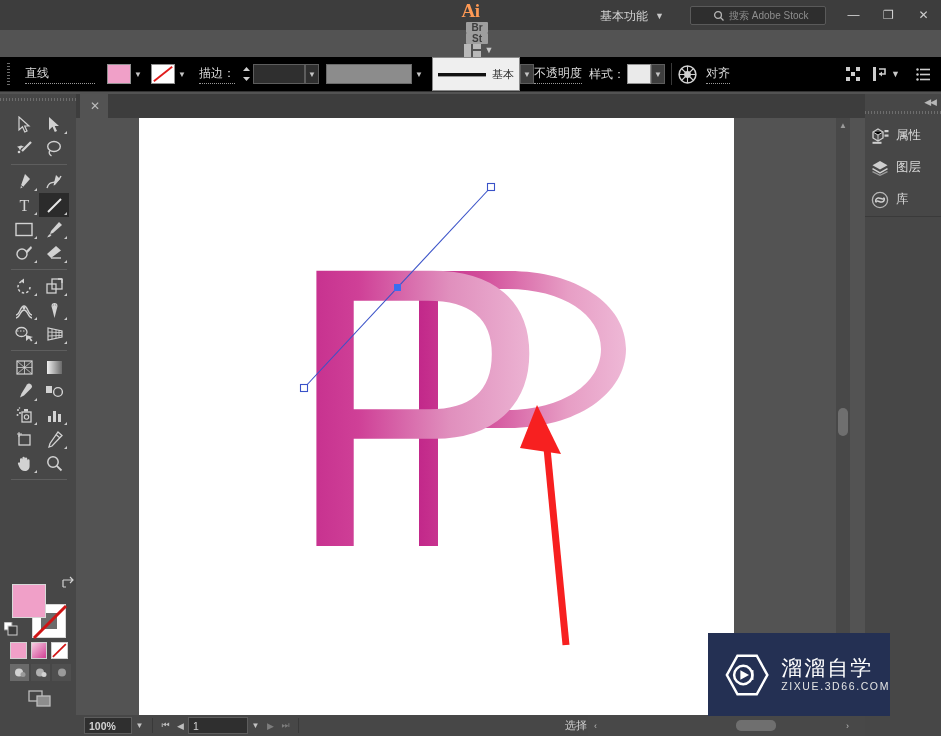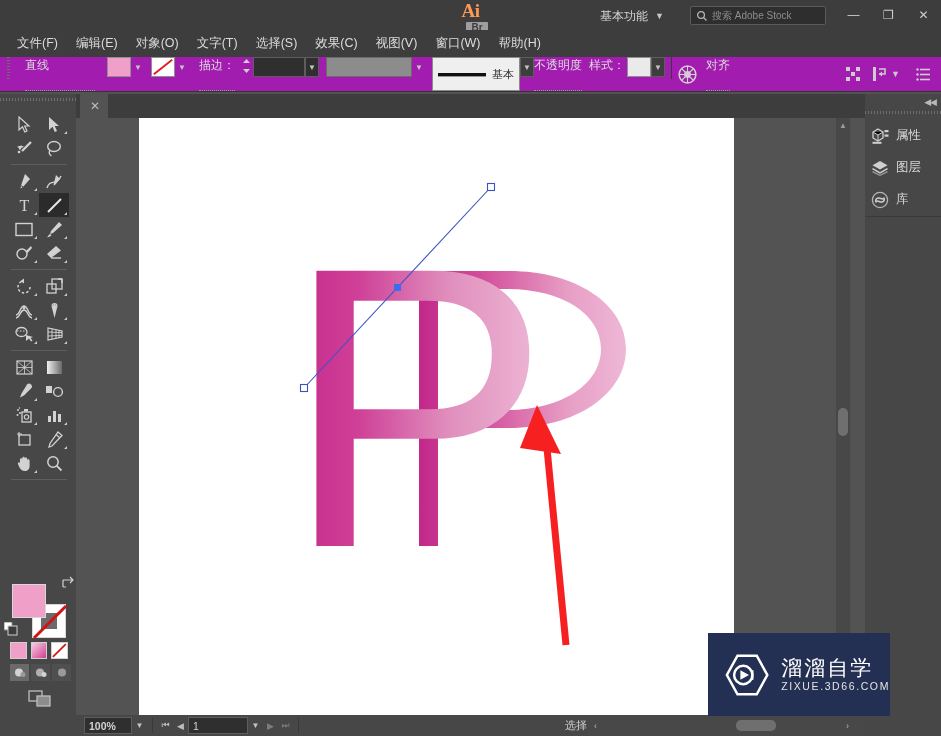--- a/index.html
+++ b/index.html
@@ -33,43 +33,43 @@
   .cloud-icon { margin-left: 16px; display: flex; align-items: center; }
 
   .ws-switcher {
     position: absolute; left: 600px; top: 7px; height: 18px;
     display: flex; align-items: center; gap: 7px;
     color: #d4d4d4; font-size: 12px;
   }
   .search-box {
     position: absolute; left: 690px; top: 6px; width: 136px; height: 19px;
     background: #2e2e2e; border: 1px solid #5a5a5a; border-radius: 2px;
-    display: flex; align-items: center; padding-left: 5px; gap: 4px;
+    display: flex; align-items: center; padding-left: 22px; gap: 4px;
   }
   .search-box .ph { color: #8e8e8e; font-size: 10px; white-space: nowrap; }
   .wctrls { position: absolute; right: 0; top: 0; display: flex; height: 30px; }
   .wctrl {
     width: 35px; height: 30px; display: flex; align-items: center; justify-content: center;
     color: #cfcfcf; font-size: 12px;
   }
 
   
   .menubar {
     position: absolute; left: 0; top: 30px; width: 941px; height: 27px;
     background: #3d3d3d; display: flex; align-items: center; padding-left: 8px;
   }
   .menu-item {
     padding: 3px 9px; color: #dcdcdc; font-size: 12.5px; white-space: nowrap;
   }
 
   
   .controlbar {
     position: absolute; left: 0; top: 57px; width: 941px; height: 35px;
-    background: #a21caf; border-bottom: 1px solid #333;
-    display: flex; 
+    background: #000000; border-bottom: 1px solid #333;
+    display: flex; align-items: center;
   }
   .grip {
     width: 10px; height: 22px; margin-left: 3px; margin-right: 4px;
     background-image: repeating-linear-gradient(to bottom, #6d6d6d 0 1px, transparent 1px 3px);
     background-size: 3px 100%; background-repeat: no-repeat; background-position: center;
   }
   .cb-label { color: #dcdcdc; font-size: 12px; white-space: nowrap; }
   .cb-sep { width: 1px; height: 22px; background: #3a3a3a; margin: 0 6px; }
   .swatch-box {
     width: 24px; height: 20px; border: 1px solid #909090;
@@ -291,31 +291,20 @@
       <span class="ph">搜索 Adobe Stock</span>
     </div>
 
     <div class="wctrls">
       <div class="wctrl">—</div>
       <div class="wctrl">❐</div>
       <div class="wctrl close">✕</div>
     </div>
   </div>
 
-  <div class="menubar">
-    <div class="menu-item">文件(F)</div>
-    <div class="menu-item">编辑(E)</div>
-    <div class="menu-item">对象(O)</div>
-    <div class="menu-item">文字(T)</div>
-    <div class="menu-item">选择(S)</div>
-    <div class="menu-item">效果(C)</div>
-    <div class="menu-item">视图(V)</div>
-    <div class="menu-item">窗口(W)</div>
-    <div class="menu-item">帮助(H)</div>
-  </div>
 
   <div class="controlbar">
     <div class="grip"></div>
     <div class="cb-label dotted-ul" style="margin-left:8px;width:70px;">直线</div>
 
     <div class="swatch-box" style="margin-left:12px;background:#f0a0c8;"></div>
     <div class="mini-chev">▼</div>
 
     <div class="swatch-box" style="margin-left:6px;background:#ffffff;position:relative;overflow:hidden;">
       <svg width="100%" height="100%" viewBox="0 0 24 20" preserveAspectRatio="none">

